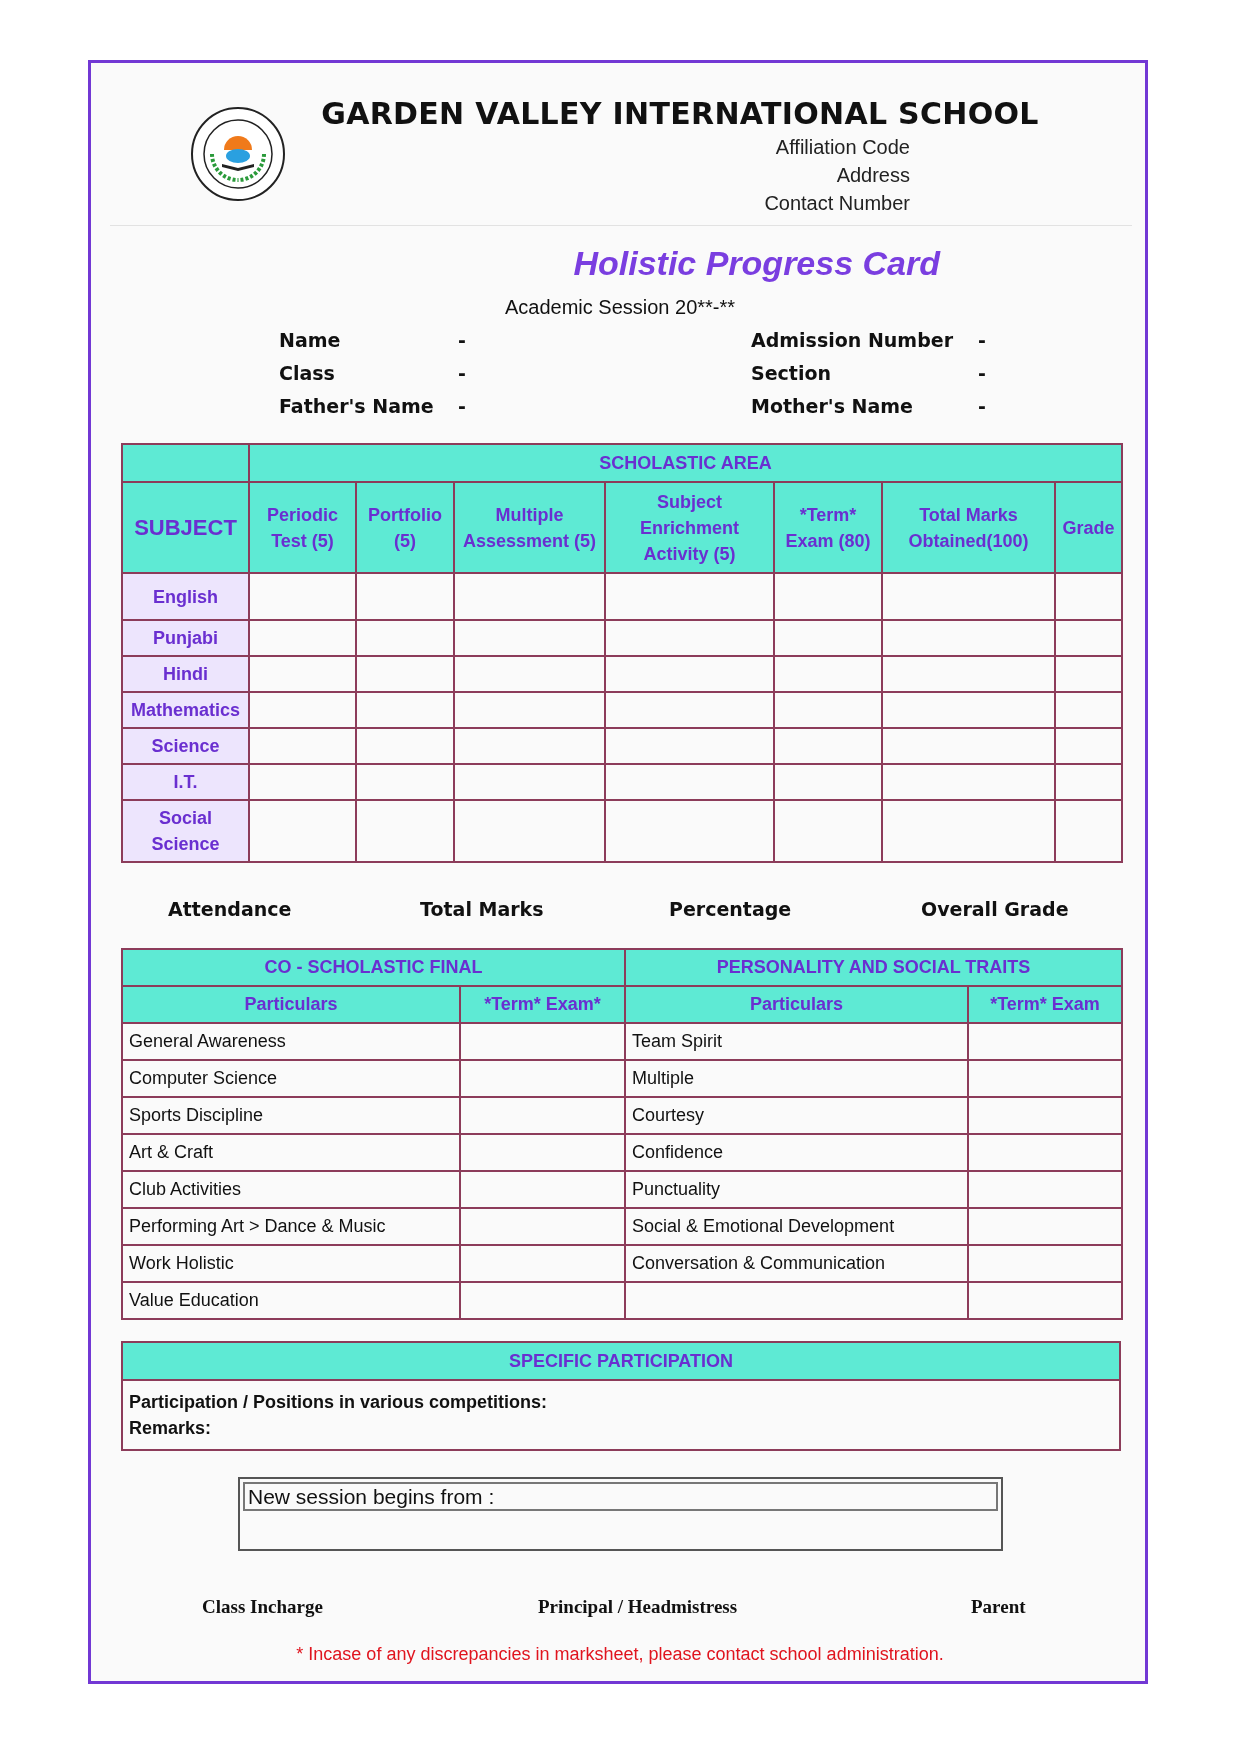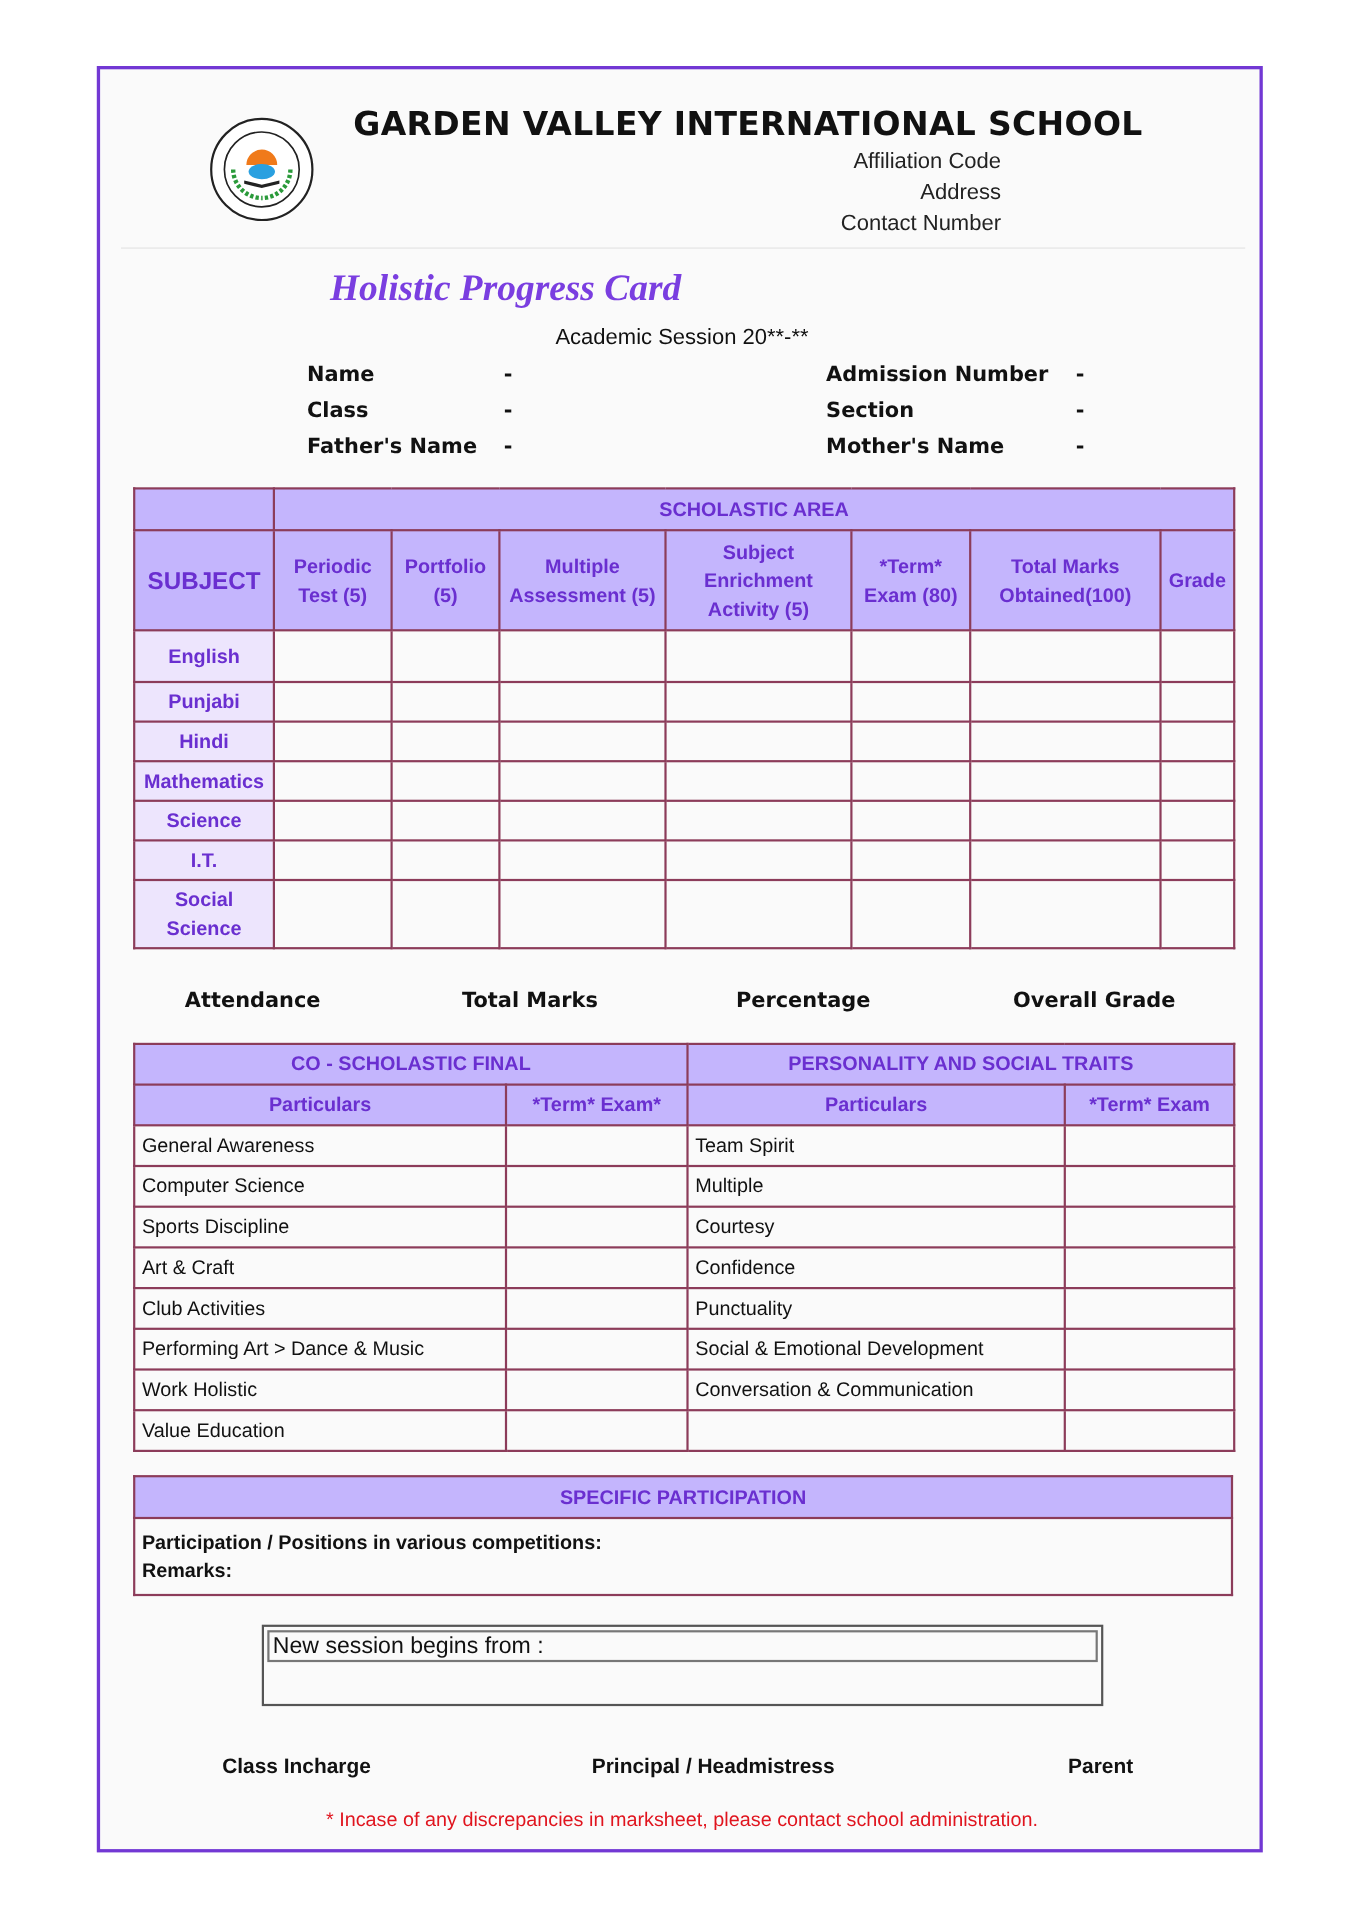--- a/index.html
+++ b/index.html
@@ -13,30 +13,30 @@
   }
   .abs { position: absolute; }
   .logo { left: 190px; top: 106px; width: 96px; height: 96px; }
   .school-name {
     left: 290px; top: 96px; width: 780px; text-align: center;
     font-family: "DejaVu Sans", sans-serif; font-weight: bold; font-size: 30px; letter-spacing: 0.3px;
   }
   .subline { left: 440px; width: 470px; text-align: right; font-family: "Liberation Sans", sans-serif; font-size: 20px; color: #222; }
   .hr { left: 110px; top: 225px; width: 1022px; height: 1px; background: #e2e2e2; }
   .card-title {
-    left: 300px; top: 244px; width: 640px; text-align: left;
-    font-family: Liberation Serif, serif; font-style: italic; font-weight: bold; font-size: 34px; color: #7a3ee0;
+    left: 300px; top: 244px; width: 640px; text-align: right;
+    font-family: Liberation Sans, sans-serif; font-style: italic; font-weight: bold; font-size: 34px; color: #7a3ee0;
   }
   .session { left: 300px; top: 296px; width: 640px; text-align: center; font-family: "Liberation Sans", sans-serif; font-size: 20px; }
   .info-label { font-family: "DejaVu Sans", sans-serif; font-weight: bold; font-size: 19px; color: #111; }
   .info-val { font-family: "DejaVu Sans", sans-serif; font-weight: bold; font-size: 19px; }
 
   table { border-collapse: collapse; position: absolute; table-layout: fixed; }
   td, th { border: 2px solid #8c3c5a; padding: 0; }
-  .hdr { background: #c4b5fd; color: #6a2fd0; font-family: "Liberation Sans", sans-serif; font-weight: bold; text-align: center; }
+  .hdr { background: #5eead4; color: #6a2fd0; font-family: "Liberation Sans", sans-serif; font-weight: bold; text-align: center; }
   .cell { background: #fafafa; }
   .subj { background: #ede5fd; color: #6a2fd0; font-family: "Liberation Sans", sans-serif; font-weight: bold; font-size: 18px; text-align: center; line-height: 26px; }
 
   #scholastic { left: 121px; top: 443px; width: 1000px; }
   #scholastic .hdr { font-size: 18px; line-height: 26px; }
 
   .summary { top: 898px; font-family: "DejaVu Sans", sans-serif; font-size: 19px; font-weight: bold; }
 
   #coscholastic { left: 121px; top: 948px; width: 1000px; }
   #coscholastic .hdr { font-size: 18px; height: 35px; }
@@ -51,21 +51,21 @@
   .congrats {
     left: 238px; top: 1477px; width: 765px; height: 74px;
     border: 2px solid #555; box-sizing: border-box; padding: 3px; background: #fafafa;
   }
   .congrats .line {
     border: 2px solid #777; font-family: "Liberation Serif", serif; color: #111; padding-left: 3px; box-sizing: border-box;
   }
   .congrats .l1 { font-size: 25px; height: 34px; line-height: 31px; margin-bottom: 3px; }
   .congrats .l2 { font-size: 21px; height: 29px; line-height: 26px; font-family: "Liberation Sans", sans-serif; }
 
-  .sig { top: 1596px; font-family: Liberation Sans, sans-serif; font-weight: bold; font-size: 19px; }
+  .sig { top: 1596px; font-family: Liberation Serif, serif; font-weight: bold; font-size: 19px; }
   .disclaimer { left: 200px; top: 1644px; width: 840px; text-align: center; font-family: "Liberation Sans", sans-serif; font-size: 18px; color: #e0141e; }
 </style>
 </head>
 <body>
 
 <div class="page"></div>
 
 <div class="abs logo">
   <svg width="96" height="96" viewBox="0 0 96 96">
     <circle cx="48" cy="48" r="46" fill="#fff" stroke="#222" stroke-width="2"></circle>

